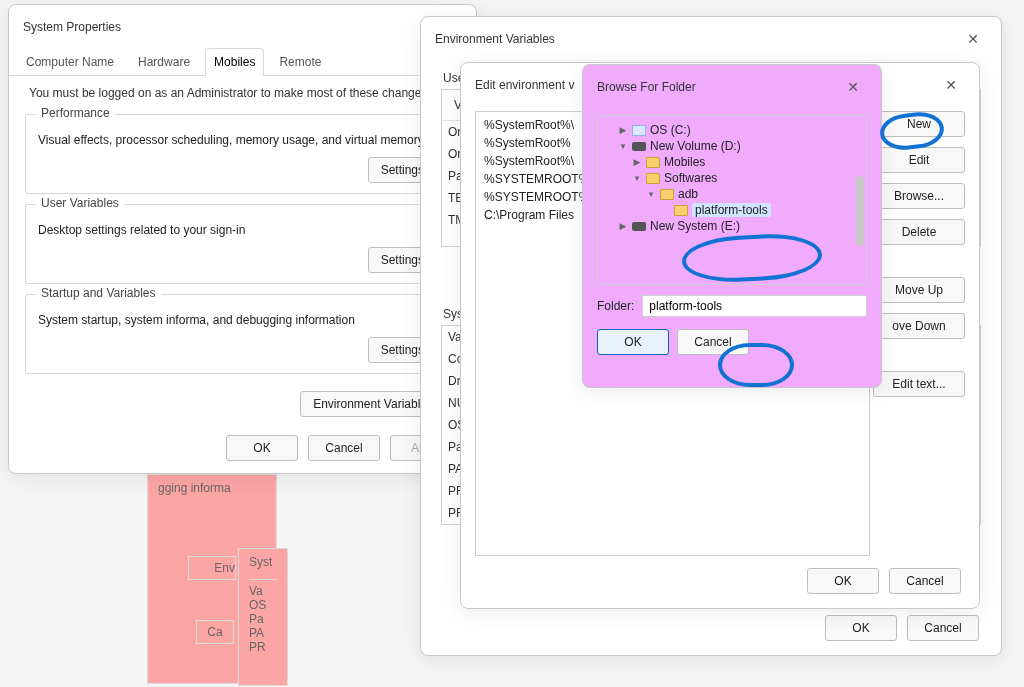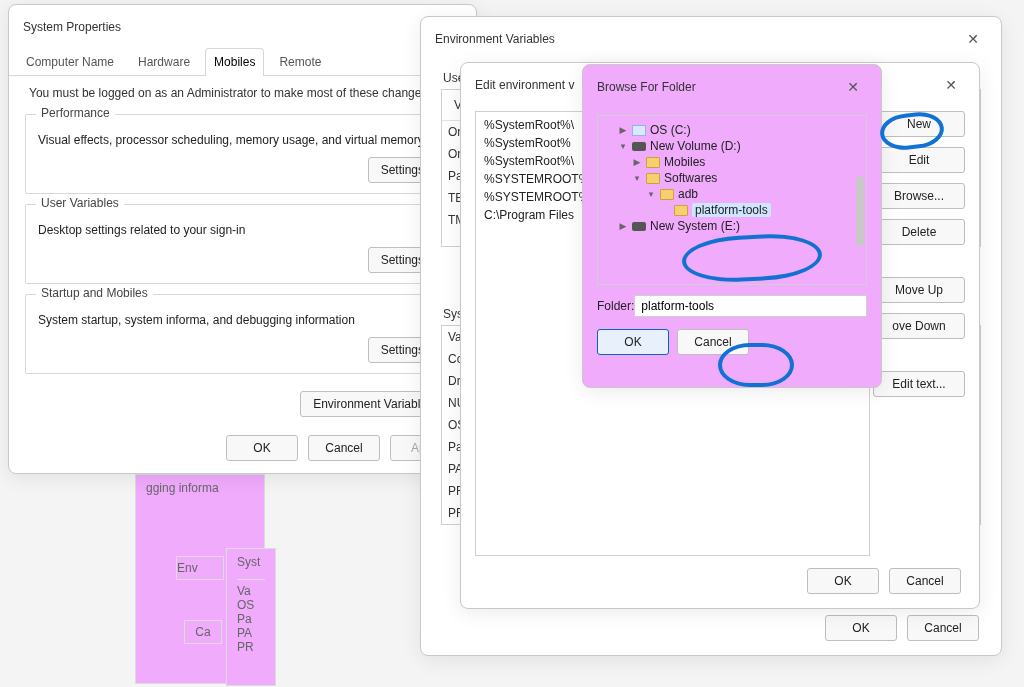--- a/index.html
+++ b/index.html
@@ -59,39 +59,39 @@
   .bf-scroll { position:absolute; right:2px; top:60px; width:8px; height:70px; background:#c8c8c8; border-radius:4px; }
   .node { display: flex; align-items: center; gap: 4px; padding: 1px 2px; white-space: nowrap; }
   .tw { width: 10px; text-align: center; color: #666; cursor: pointer; font-size: 9px; }
   .tw.leaf { visibility:hidden; }
   .fld { width: 14px; height: 11px; background: #f7cf6e; border: 1px solid #caa23d; border-radius: 1px; display:inline-block; }
   .drv { width: 14px; height: 9px; background: #555; border-radius:2px; display:inline-block; }
   .osdrv { width: 14px; height: 11px; background: #dbe8fb; border:1px solid #8fb6ea; display:inline-block; }
   .sel { background: #cfe5ff; border-radius: 2px; padding: 0 3px; }
   .ind1 { margin-left: 14px; } .ind2 { margin-left: 28px; } .ind3 { margin-left: 42px; } .ind4 { margin-left: 56px; }
 
-  .bf-folder-row { display:flex; align-items:center; margin:10px 14px 0 14px; }
+  .bf-folder-row { display:flex; align-items:center; gap:8px; margin:10px 14px 0 14px; }
   .bf-folder-row input { flex:1; height:22px; border:1px solid #cfcfcf; padding:0 6px; }
   .bf-btns { display:flex; justify-content:space-between; align-items:center; margin:12px 14px 0 14px; }
   .bf-right { display:flex; gap:8px; }
 
   
   .anno { position:absolute; border:4px solid #1172d3; border-radius:50%; z-index:20; pointer-events:none; }
   .anno.oval { border-radius: 50% / 60%; }
 
   
-  .ghost { position:absolute; background:#f0abfc; border:1px solid #dcdcdc; z-index:0; color:#666; }
+  .ghost { position:absolute; background:#fca5a5; border:1px solid #dcdcdc; z-index:0; color:#666;margin-left:12px; }
 </style>
 </head>
 <body>
 
 <div class="ghost" style="left:135px; top:474px; width:130px; height:210px; padding:6px 10px;">
   <span>gging informa</span>
 </div>
-<div class="ghost" style="left:176px; top:556px; width:48px; height:24px; display:flex;align-items:center;justify-content:flex-start;">
+<div class="ghost" style="left:176px; top:556px; width:48px; height:24px; display:flex;align-items:center;justify-content:flex-end;">
   <span>Env</span>
 </div>
 <div class="ghost" style="left:184px; top:620px; width:38px; height:24px; display:flex;align-items:center;justify-content:center;">
   <span>Ca</span>
 </div>
 <div class="ghost" style="left:226px; top:548px; width:50px; height:138px; padding:6px 10px;">
   <div style="margin-bottom:10px;">Syst</div>
   <div style="border-top:1px solid #ddd; padding-top:4px;">
     <div>Va</div>
     <div>OS</div>
@@ -125,21 +125,21 @@
 
   <div class="group">
     <span class="group-title">User Variables</span>
     <div>Desktop settings related to your sign-in</div>
     <div class="group-right">
         <button class="btn">Settings...</button>
       </div>
   </div>
 
   <div class="group">
-    <span class="group-title">Startup and Mobiles</span>
+    <span class="group-title">Startup and Variables</span>
     <div>System startup, system informa, and debugging information</div>
     <div class="group-right">
         <button class="btn">Settings...</button>
       </div>
   </div>
 
   <button class="btn sp-envbtn">Environment Variables...</button>
 
   <div class="sp-footer">
     <button class="btn">OK</button>

